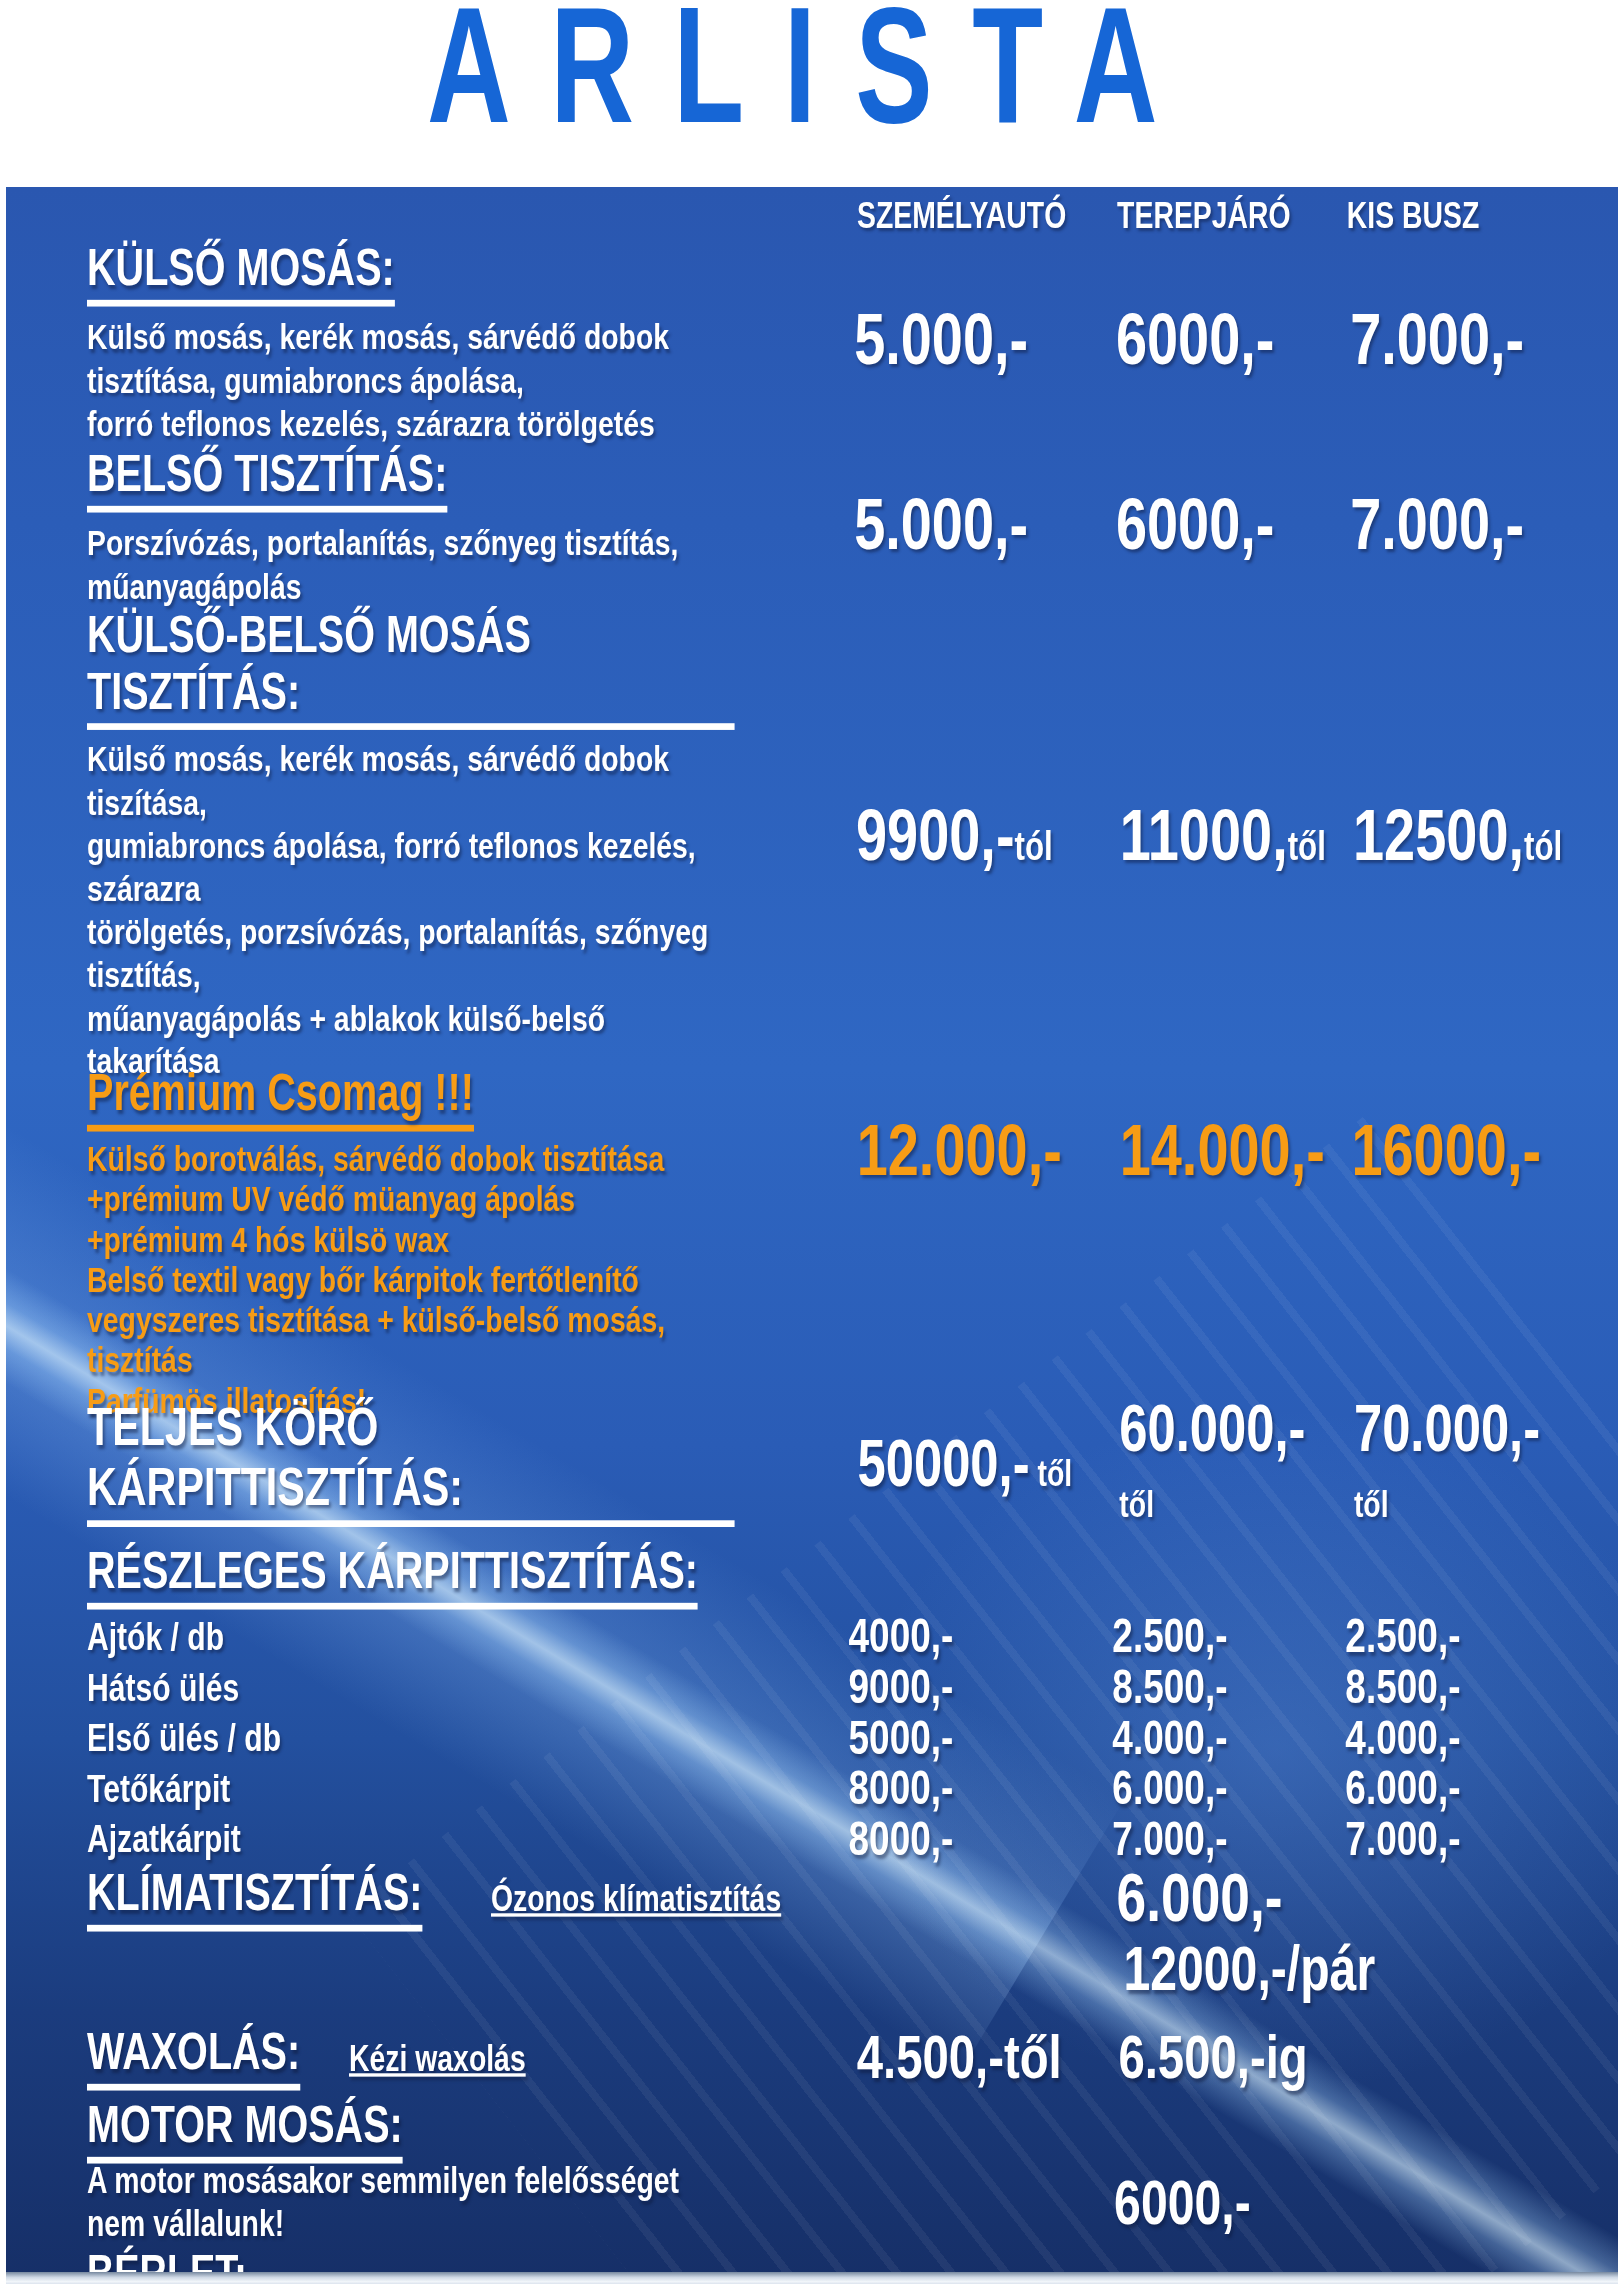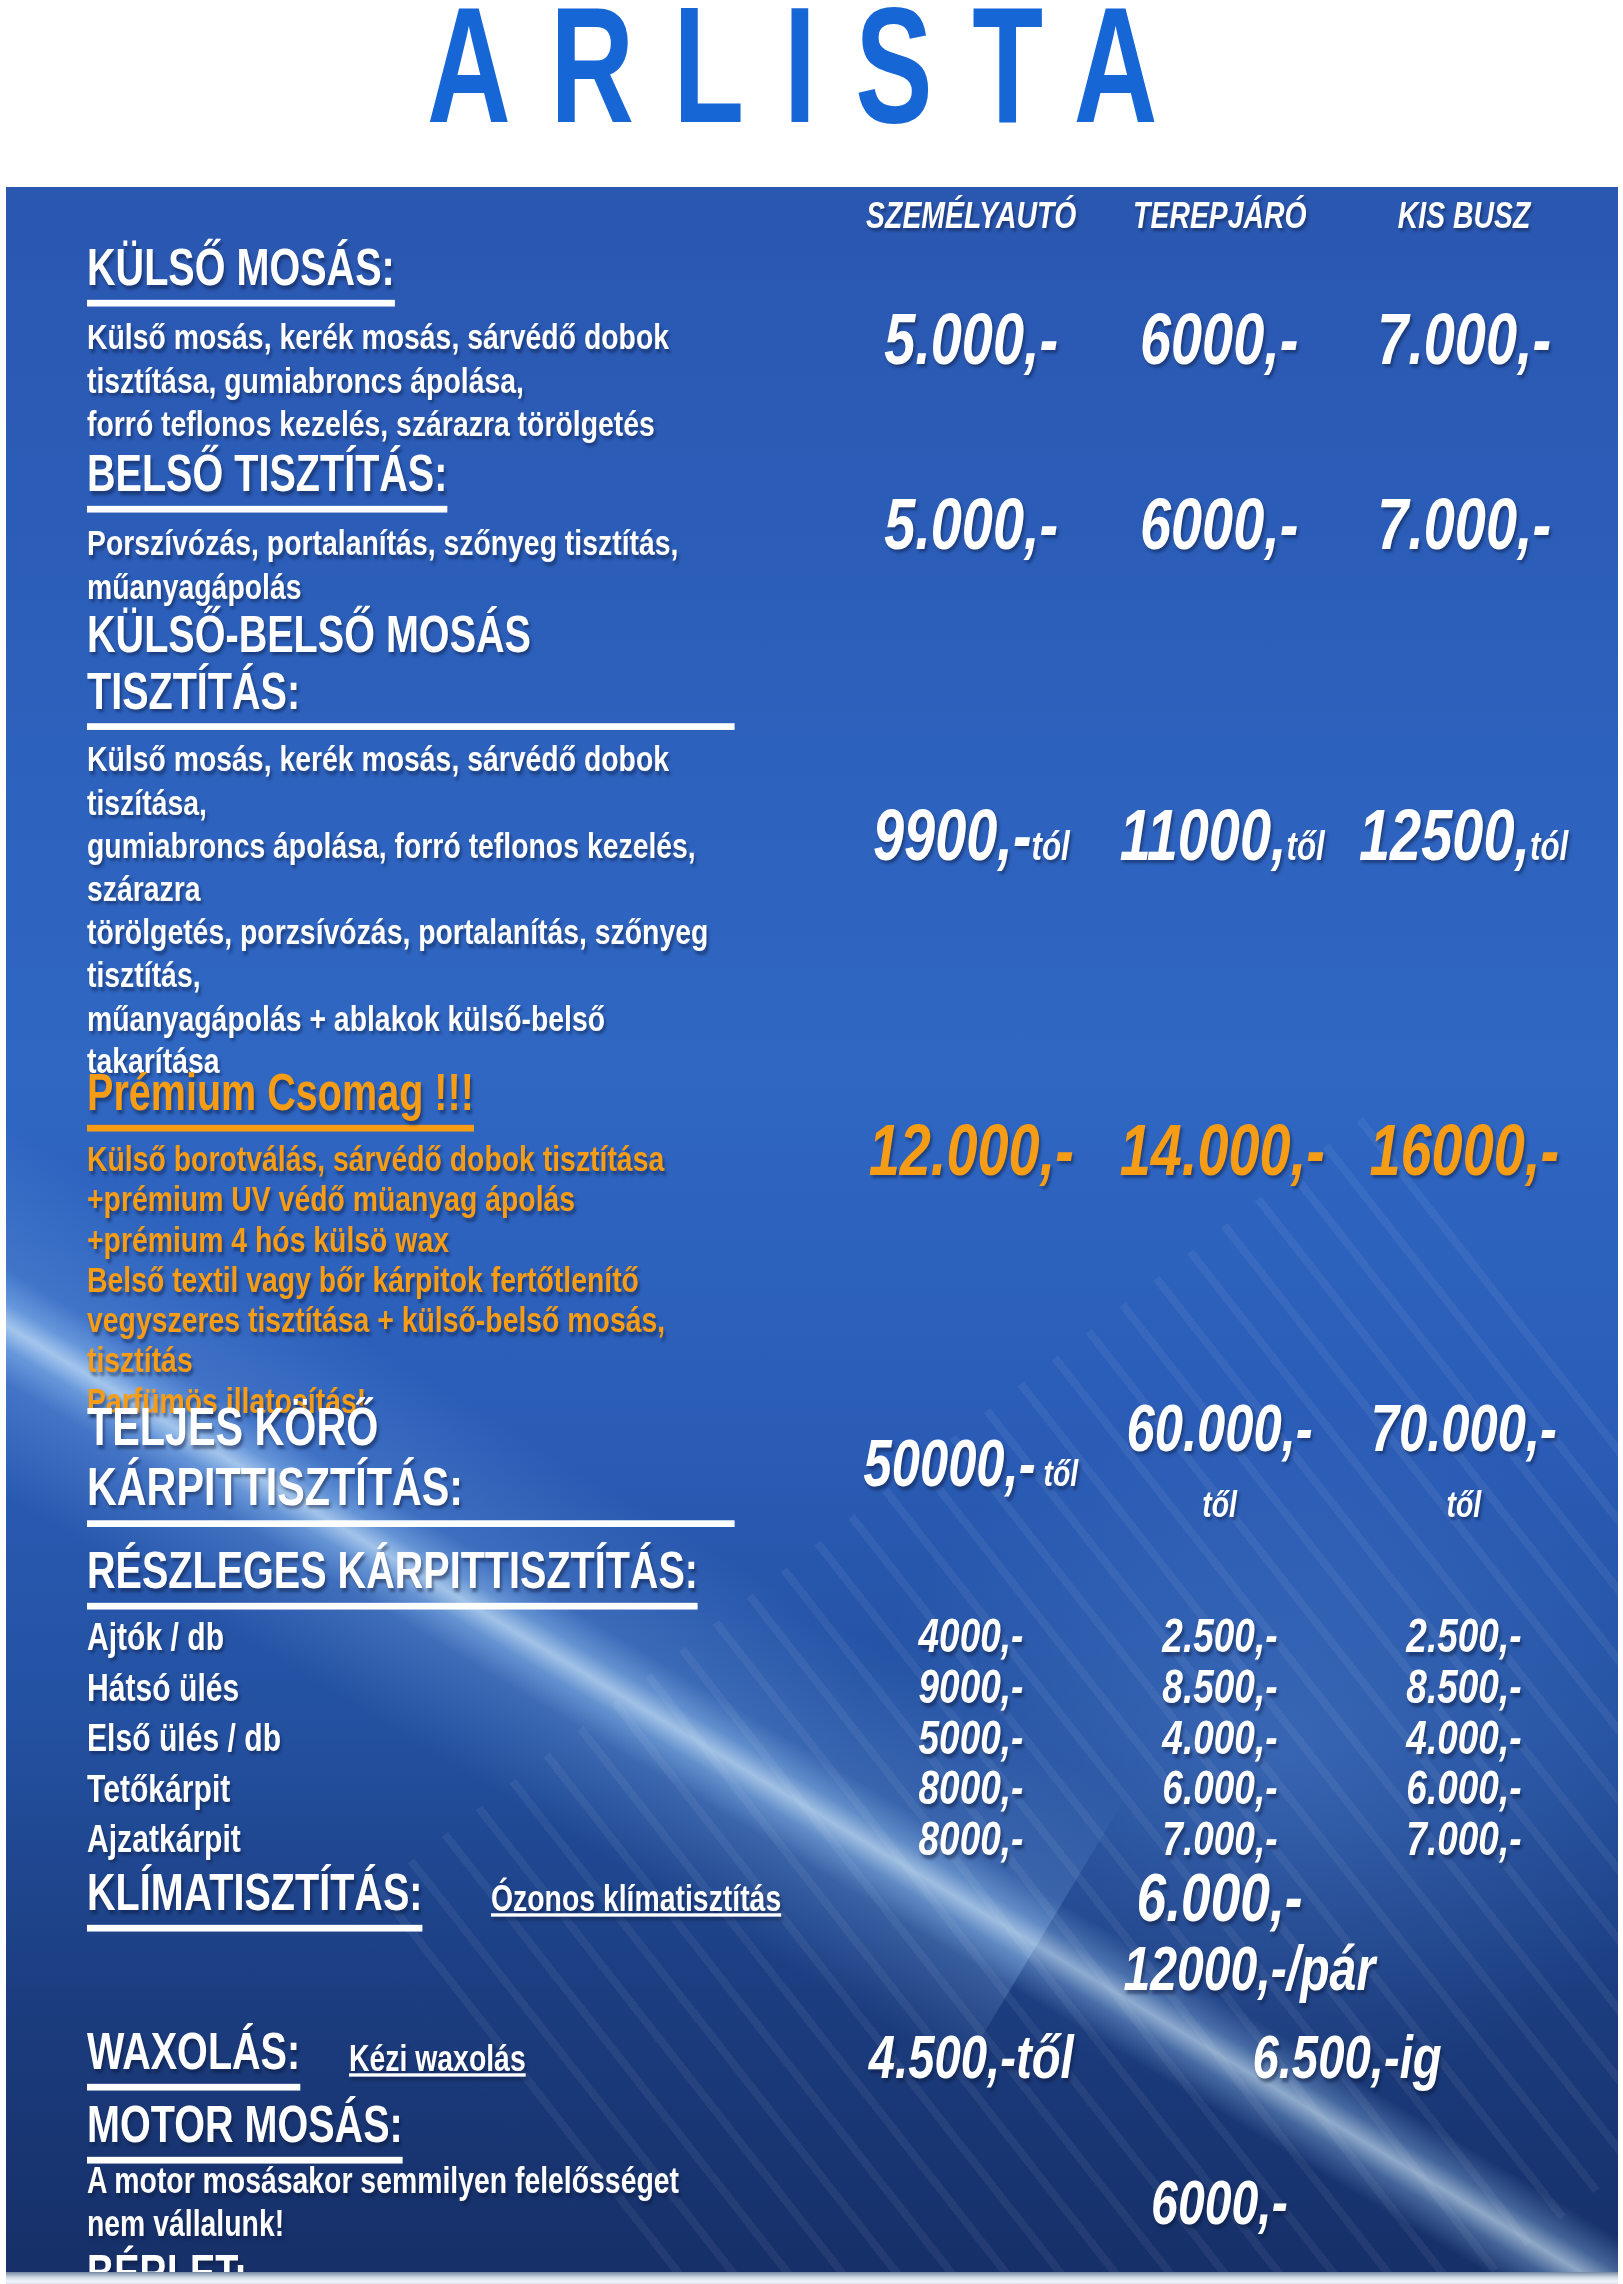--- a/index.html
+++ b/index.html
@@ -40,21 +40,21 @@
     position:absolute;left:0;right:0;bottom:0;height:12px;z-index:9;
     background:linear-gradient(180deg,#76889f 0%,#cfd9e6 45%,#f2f6fa 80%,#dbe3ee 100%);
   }
   
   .content{
     position:relative;z-index:2;padding:10.7px 26px 0 81px;color:#fff;
     text-shadow:2.3px 3px 3px rgba(10,22,55,.45);
   }
   .row{display:grid;grid-template-columns:50% 17.5% 15.5% 17%;align-items:center;}
   .lc{grid-column:1;min-width:0;}
-  .pc{text-align:center;font-style:italic;}
+  .pc{}
   .cnd{display:inline-block;transform:scale(.86,1.12);transform-origin:left 78%;}
   .cndc{display:inline-block;transform:scale(.86,1.12);transform-origin:center 78%;}
   .cndb{transform:scale(.86,1.08);transform-origin:left top;}
   h2{margin:0;font-size:46px;line-height:1.1;}
   .u{border-bottom:6px solid currentColor;padding-bottom:3.8px;}
   .desc{font-size:33px;line-height:1.21;white-space:pre-line;margin:10.7px 0 0;}
   .colh{font-size:33px;}
   .big{font-size:65px;line-height:1;}
   .suf{font-size:.56em;}
   .mid{font-size:43px;line-height:1;}

